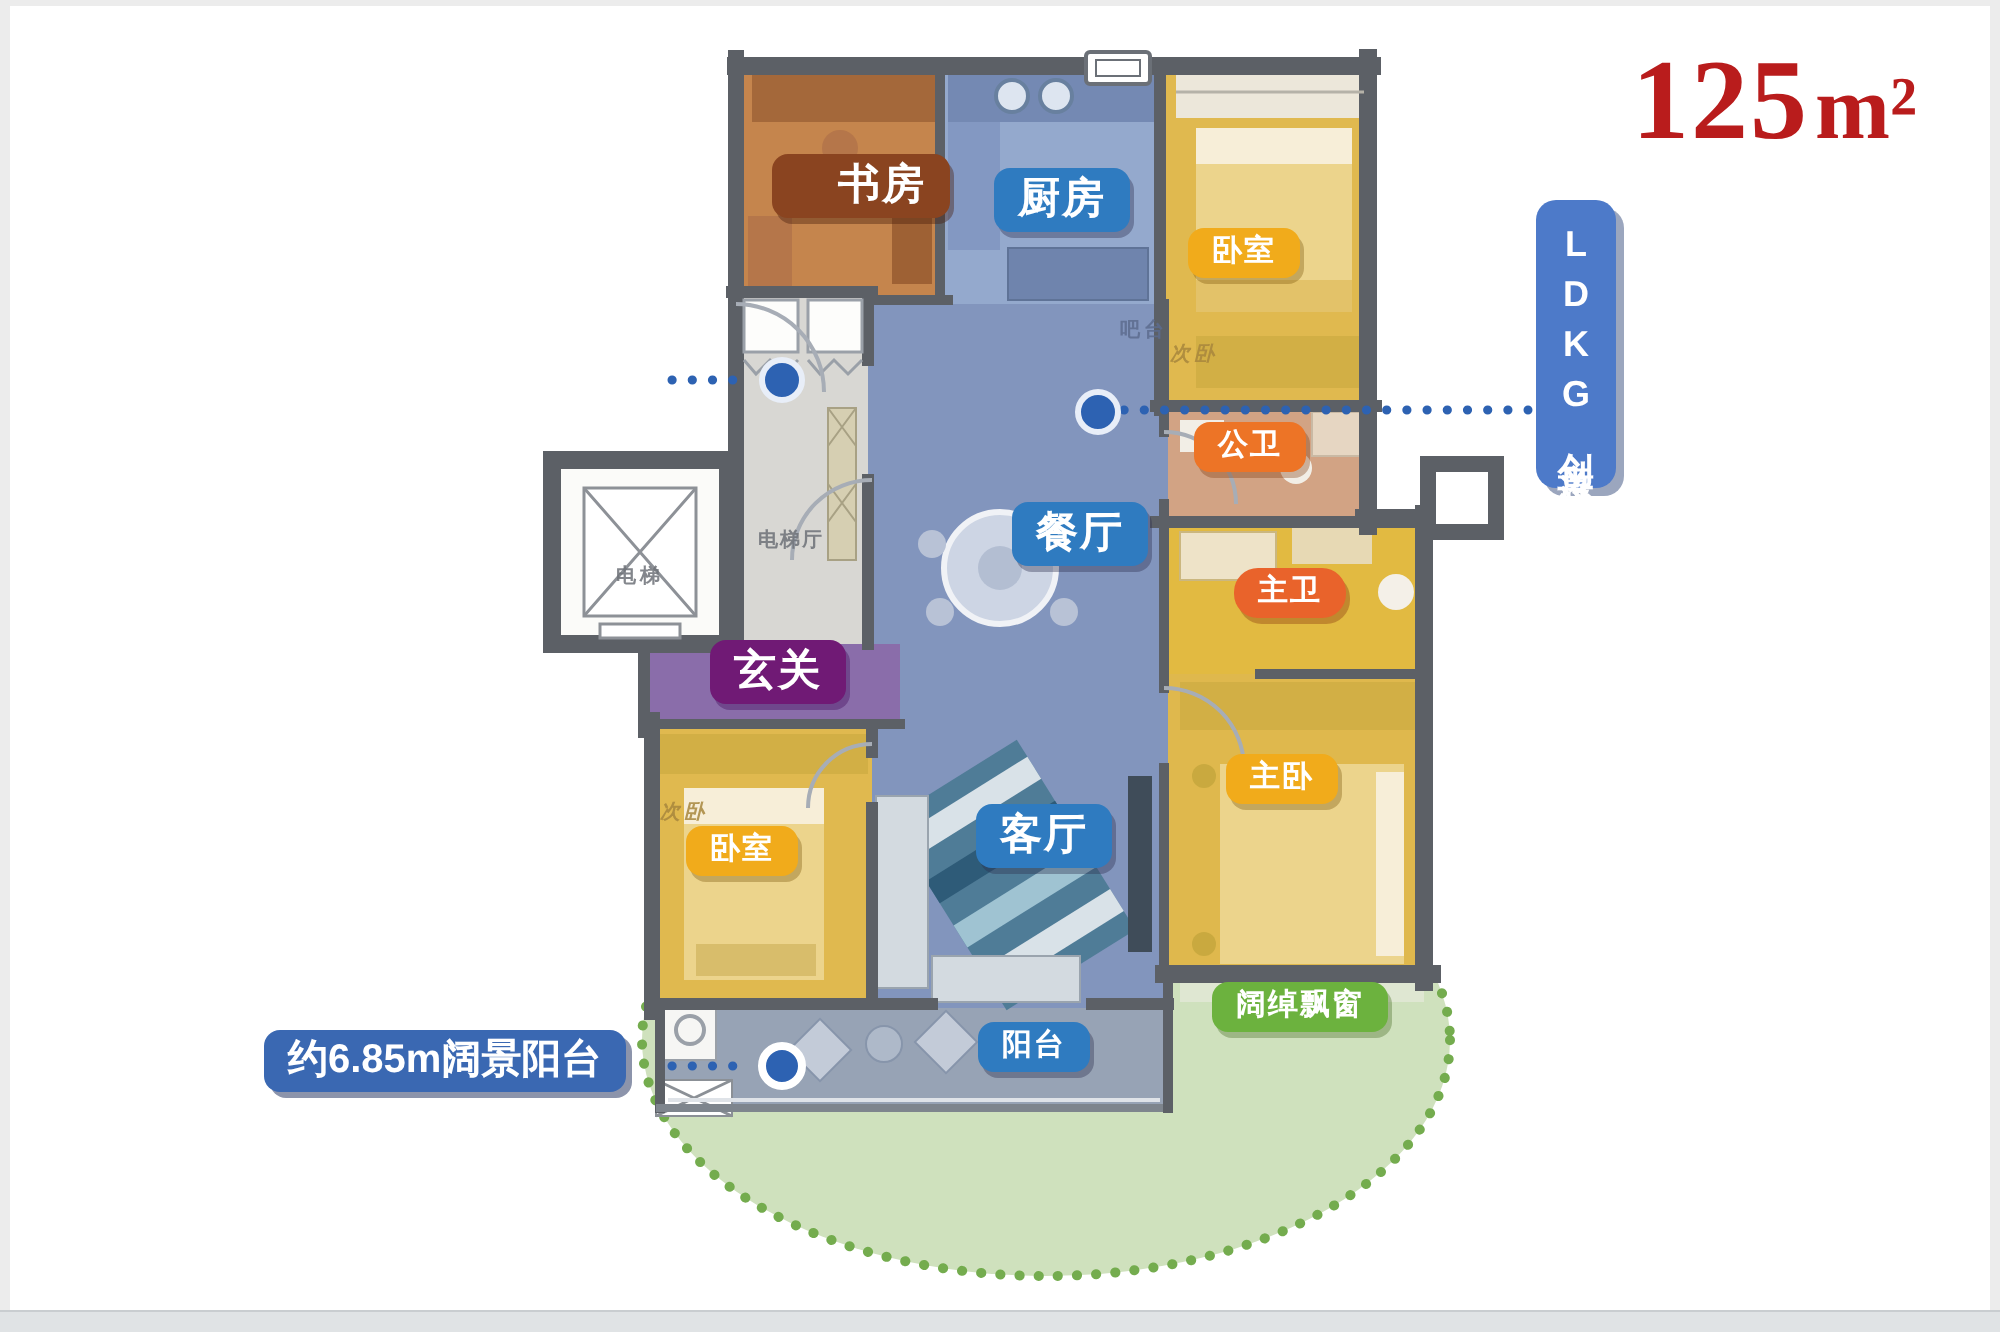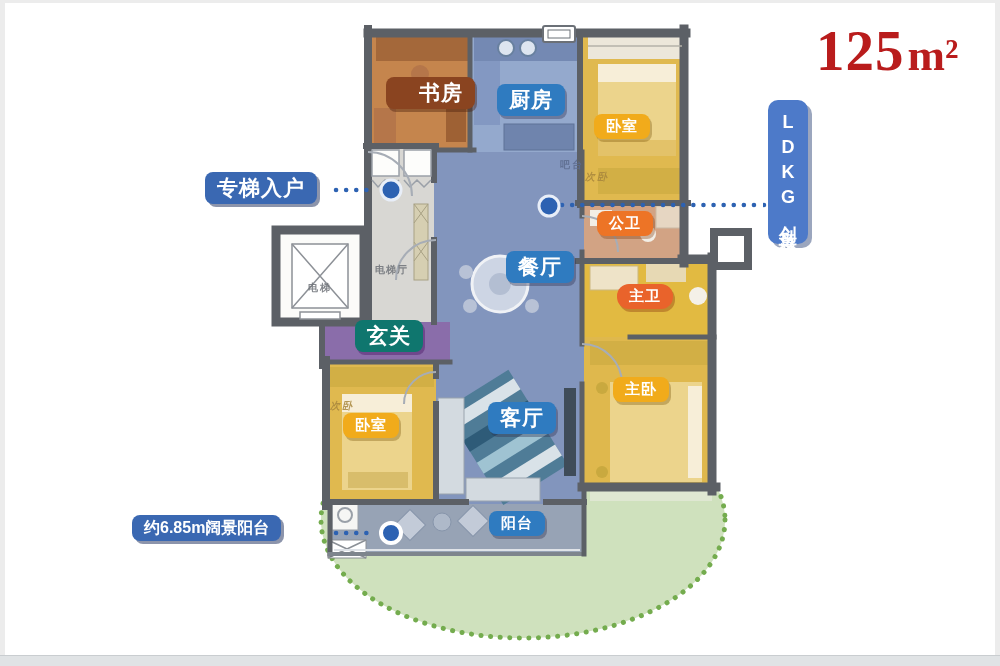--- a/index.html
+++ b/index.html
@@ -13,25 +13,25 @@
   svg.plan{position:absolute;left:0;top:0;}
 
   .pill{position:absolute;color:#fff;font-weight:bold;white-space:nowrap;
         border-radius:8px;padding:3px 12px;font-size:21px;line-height:1.25;
         box-shadow:2px 3px 0 rgba(44,48,78,.38);letter-spacing:1px;}
   .c-blue{background:#2f7bc0;}
   .c-navy{background:#3a68b2;box-shadow:3px 3px 0 rgba(26,42,88,.5);}
   .c-gold{background:#f1ab1b;box-shadow:2px 3px 0 rgba(120,84,10,.35);}
   .c-orange{background:#ed7426;box-shadow:2px 3px 0 rgba(130,56,12,.35);}
   .c-dorange{background:#e9632b;box-shadow:2px 3px 0 rgba(130,44,12,.35);border-radius:12px;}
-  .c-purple{background:#0f766e;box-shadow:2px 3px 0 rgba(70,16,96,.4);}
+  .c-purple{background:#701a75;box-shadow:2px 3px 0 rgba(70,16,96,.4);}
   .c-brown{background:#8a4420;box-shadow:2px 3px 0 rgba(70,28,10,.4);}
   .c-green{background:#6cb23e;box-shadow:2px 3px 0 rgba(62,104,30,.35);}
   .f19{font-size:15px;}
-  .f20{font-size:16px;letter-spacing:0;}
+  .f20{font-size:20px;letter-spacing:0;}
 
   .ldkg{position:absolute;left:768px;top:100px;background:#4d7ac9;color:#fff;
         writing-mode:vertical-rl;text-orientation:upright;font-weight:bold;
         font-size:18px;letter-spacing:5px;padding:12px 8px;border-radius:10px;
         box-shadow:4px 4px 0 rgba(34,58,110,.45);}
 
   .area{position:absolute;left:816px;top:18px;color:#b91c1c;
         font-family:"Liberation Serif","DejaVu Serif",serif;font-weight:600;text-align:center;}
   .area .num{font-size:57px;letter-spacing:1px;}
   .area .unit{font-size:45px;margin-left:3px;}
@@ -193,39 +193,39 @@
       <path d="M336,190 H374" stroke="#2d62b2" stroke-width="4.5" stroke-dasharray="0.1 10" stroke-linecap="round" fill="none"></path>
       <path d="M562,205 H764" stroke="#2d62b2" stroke-width="4.5" stroke-dasharray="0.1 10" stroke-linecap="round" fill="none"></path>
       <path d="M336,533 H372" stroke="#2d62b2" stroke-width="4.5" stroke-dasharray="0.1 10" stroke-linecap="round" fill="none"></path>
       <circle cx="391" cy="190" r="10" fill="#2d62b2" stroke="#e8eef8" stroke-width="3"></circle>
       <circle cx="549" cy="206" r="10" fill="#2d62b2" stroke="#e8eef8" stroke-width="3"></circle>
       <circle cx="391" cy="533" r="10" fill="#2d62b2" stroke="#ffffff" stroke-width="4"></circle>
     </g>
   </svg>
 
   <div class="tiny" style="left:308px;top:281px;">电梯</div>
-  <div class="tiny" style="left:375px;top:263px;letter-spacing:1px;">电梯厅</div>
+  <div class="tiny" style="left:359px;top:263px;letter-spacing:1px;padding-left:20px;">电梯厅</div>
   <div class="tiny blue" style="left:512px;top:158px;margin-left:48px;">吧台</div>
   <div class="tiny gold" style="left:585px;top:170px;">次卧</div>
   <div class="tiny gold" style="left:330px;top:399px;">次卧</div>
 
   <div class="pill c-brown" style="left:386px;top:77px;padding-left:33px;">书房</div>
   <div class="pill c-blue" style="left:497px;top:84px;">厨房</div>
   <div class="pill c-gold f19" style="left:594px;top:114px;">卧室</div>
   <div class="pill c-orange f19" style="left:597px;top:211px;">公卫</div>
   <div class="pill c-blue" style="left:506px;top:251px;">餐厅</div>
   <div class="pill c-dorange f19" style="left:617px;top:284px;">主卫</div>
   <div class="pill c-purple" style="left:355px;top:320px;">玄关</div>
   <div class="pill c-gold f19" style="left:613px;top:377px;">主卧</div>
   <div class="pill c-gold f19" style="left:343px;top:413px;">卧室</div>
   <div class="pill c-blue" style="left:488px;top:402px;">客厅</div>
   <div class="pill c-blue f19" style="left:489px;top:511px;">阳台</div>
 
-  <div class="pill c-navy" style="left:205px;top:172px;">专梯入户</div>
   <div class="pill c-navy f20" style="left:132px;top:515px;">约6.85m阔景阳台</div>
+  <div class="pill c-green f19" style="left:606px;top:491px;">阔绰飘窗</div>
   <div class="ldkg">LDKG创意设计</div>
 
   <div class="area">
     <span class="num">125</span><span class="unit">m²</span>
   </div>
 
   <div class="edge l"></div>
   <div class="edge r"></div>
   <div class="edge t"></div>
   <div class="bottom-bar"></div>

